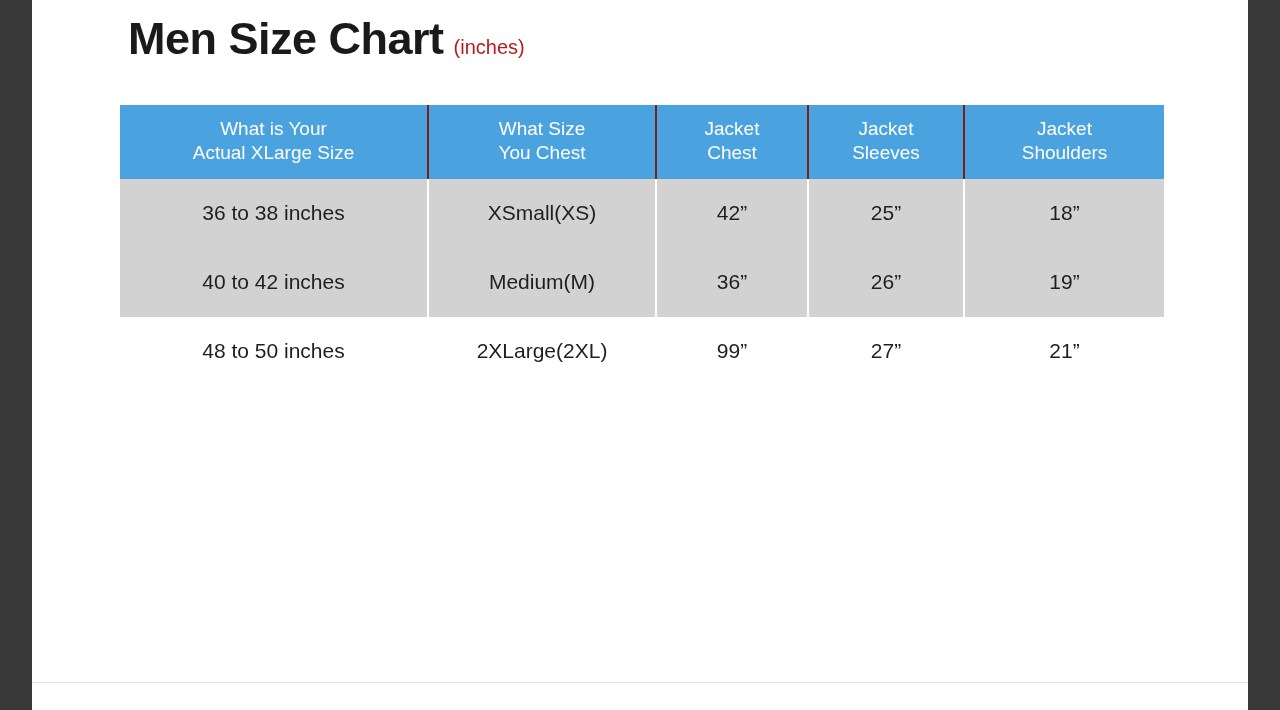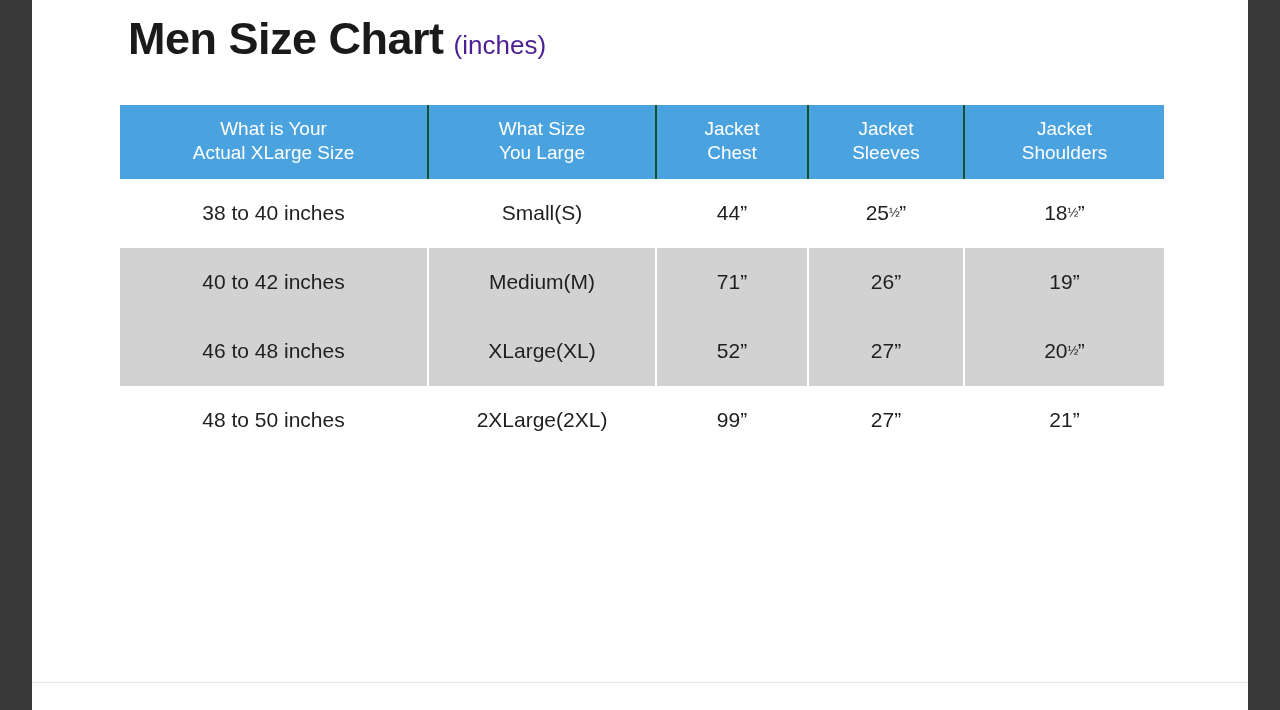--- a/index.html
+++ b/index.html
@@ -66,22 +66,22 @@
     gap: 10px;
   }
   .title-main {
     font-size: 45px;
     font-weight: bold;
     color: #1a1a1a;
     letter-spacing: -0.5px;
     line-height: 1;
   }
   .title-sub {
-    font-size: 26px;
-    color: #4c1d95;
+    font-size: 20px;
+    color: #b91c1c;
     line-height: 1;
   }
   table.size-chart {
     position: absolute;
     left: 88px;
     top: 105px;
     width: 1044px;
     border-collapse: collapse;
     table-layout: fixed;
   }
@@ -93,21 +93,21 @@
 
   table.size-chart thead th {
     background: #4aa3df;
     color: #ffffff;
     font-size: 19px;
     font-weight: normal;
     line-height: 1.25;
     padding: 12px 4px 14px 4px;
     text-align: center;
     vertical-align: middle;
-    border-right: 2px solid #14532d;
+    border-right: 2px solid #7f1d1d;
   }
   table.size-chart thead th:last-child {
     border-right: none;
   }
   table.size-chart tbody td {
     font-size: 21px;
     color: #1f1f1f;
     text-align: center;
     vertical-align: middle;
     height: 69px;
@@ -153,57 +153,50 @@
             <col class="c4">
         </colgroup>
         <thead>
           <tr>
             <th>
               <span>What is Your</span><br>
               <span>Actual XLarge Size</span>
             </th>
             <th>
               <span>What Size</span><br>
-              <span>You Large</span>
+              <span>You Chest</span>
             </th>
             <th>
               <span>Jacket</span><br>
               <span>Chest</span>
             </th>
             <th>
               <span>Jacket</span><br>
               <span>Sleeves</span>
             </th>
             <th>
               <span>Jacket</span><br>
               <span>Shoulders</span>
             </th>
           </tr>
         </thead>
         <tbody>
-          <tr class="plain">
-            <td>38 to 40 inches</td>
-            <td>Small(S)</td>
-            <td>44”</td>
-            <td>25<span class="frac">½</span>”</td>
-            <td>18<span class="frac">½</span>”</td>
+          <tr class="shade">
+            <td>36 to 38 inches</td>
+            <td>XSmall(XS)</td>
+            <td>42”</td>
+            <td>25”</td>
+            <td>18”</td>
           </tr>
           <tr class="shade">
             <td>40 to 42 inches</td>
             <td>Medium(M)</td>
-            <td>71”</td>
+            <td>36”</td>
             <td>26”</td>
             <td>19”</td>
-          </tr>
-          <tr class="shade">
-            <td>46 to 48 inches</td>
-            <td>XLarge(XL)</td>
-            <td>52”</td>
-            <td>27”</td>
-            <td>20<span class="frac">½</span>”</td>
           </tr>
           <tr class="plain">
             <td>48 to 50 inches</td>
             <td>2XLarge(2XL)</td>
             <td>99”</td>
             <td>27”</td>
             <td>21”</td>
           </tr>
         </tbody>
       </table>

